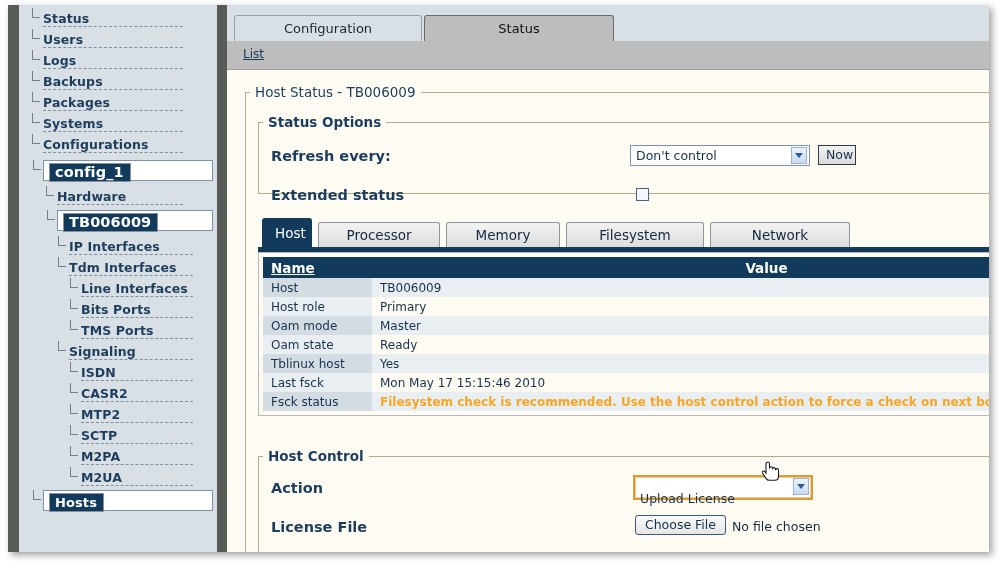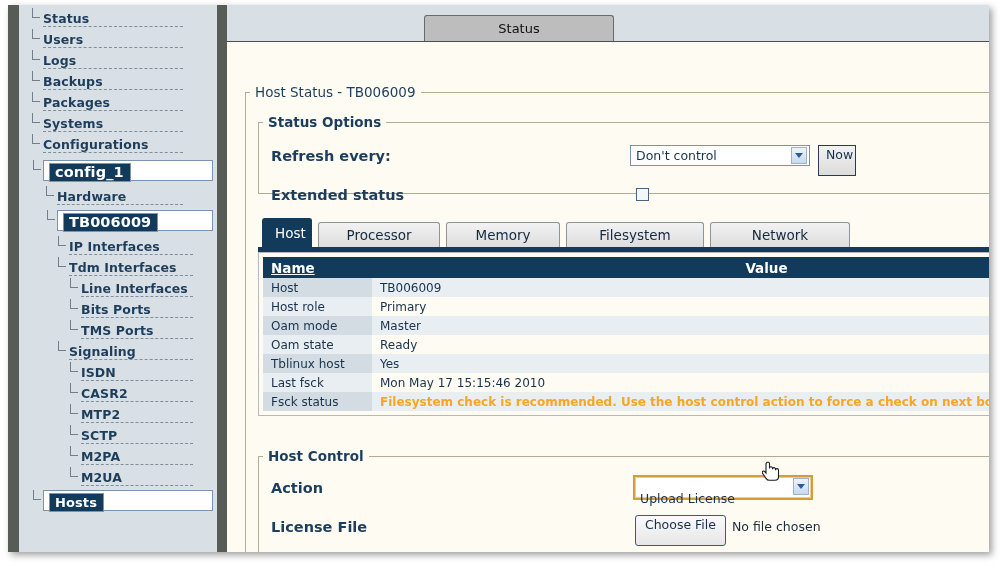--- a/index.html
+++ b/index.html
@@ -212,21 +212,21 @@
   }
   .btn {
     position: absolute;
     box-sizing: border-box;
     background: linear-gradient(#f2f2f2, #dcdcdc);
     border: 1px solid #2b3a4a;
     font-size: 12.5px;
     color: #15304c;
     text-align: center;
     line-height: 18px;
-    height: 31px;
+    height: 20px;
     padding: 0 7px;
   }
   .btn.file {
     border: 1px solid #3a5a82;
     border-radius: 3px;
     background: linear-gradient(#fafafa, #e6e6e6);
   }
   .file-text {
     position: absolute;
     font-size: 12.5px;
@@ -358,23 +358,27 @@
           <div class="nav-item" style="position: absolute; top: 421px; left: 62px; right: 4px;"><span class="elbow" style="left: -11px;"></span><span class="nav-label">SCTP</span><span class="dots" style="left: 0px; right: 20px;"></span></div>
           <div class="nav-item" style="position: absolute; top: 442px; left: 62px; right: 4px;"><span class="elbow" style="left: -11px;"></span><span class="nav-label">M2PA</span><span class="dots" style="left: 0px; right: 20px;"></span></div>
           <div class="nav-item" style="position: absolute; top: 463px; left: 62px; right: 4px;"><span class="elbow" style="left: -11px;"></span><span class="nav-label">M2UA</span><span class="dots" style="left: 0px; right: 20px;"></span></div>
           <div class="nav-item sel small" style="position: absolute; top: 485px; left: 24px; right: 4px;"><span class="elbow" style="left: -11px;"></span><span class="nav-label">Hosts</span></div>
         </div>
     </div>
 
     <div class="content">
 
       <div class="tabstrip-outer">
+        <div class="otab otab-config">Configuration</div>
         <div class="otab otab-status active">Status</div>
       </div>
 
+      <div class="subbar">
+        <span class="list-link">List</span>
+      </div>
 
       <div class="page-body">
 
         <fieldset class="fs fs-outer">
           <legend>Host Status - TB006009</legend>
 
           <fieldset class="fs fs-options">
             <legend>Status Options</legend>
 
             <span class="field-label" style="left:12px; top:18px;">Refresh every:</span>

